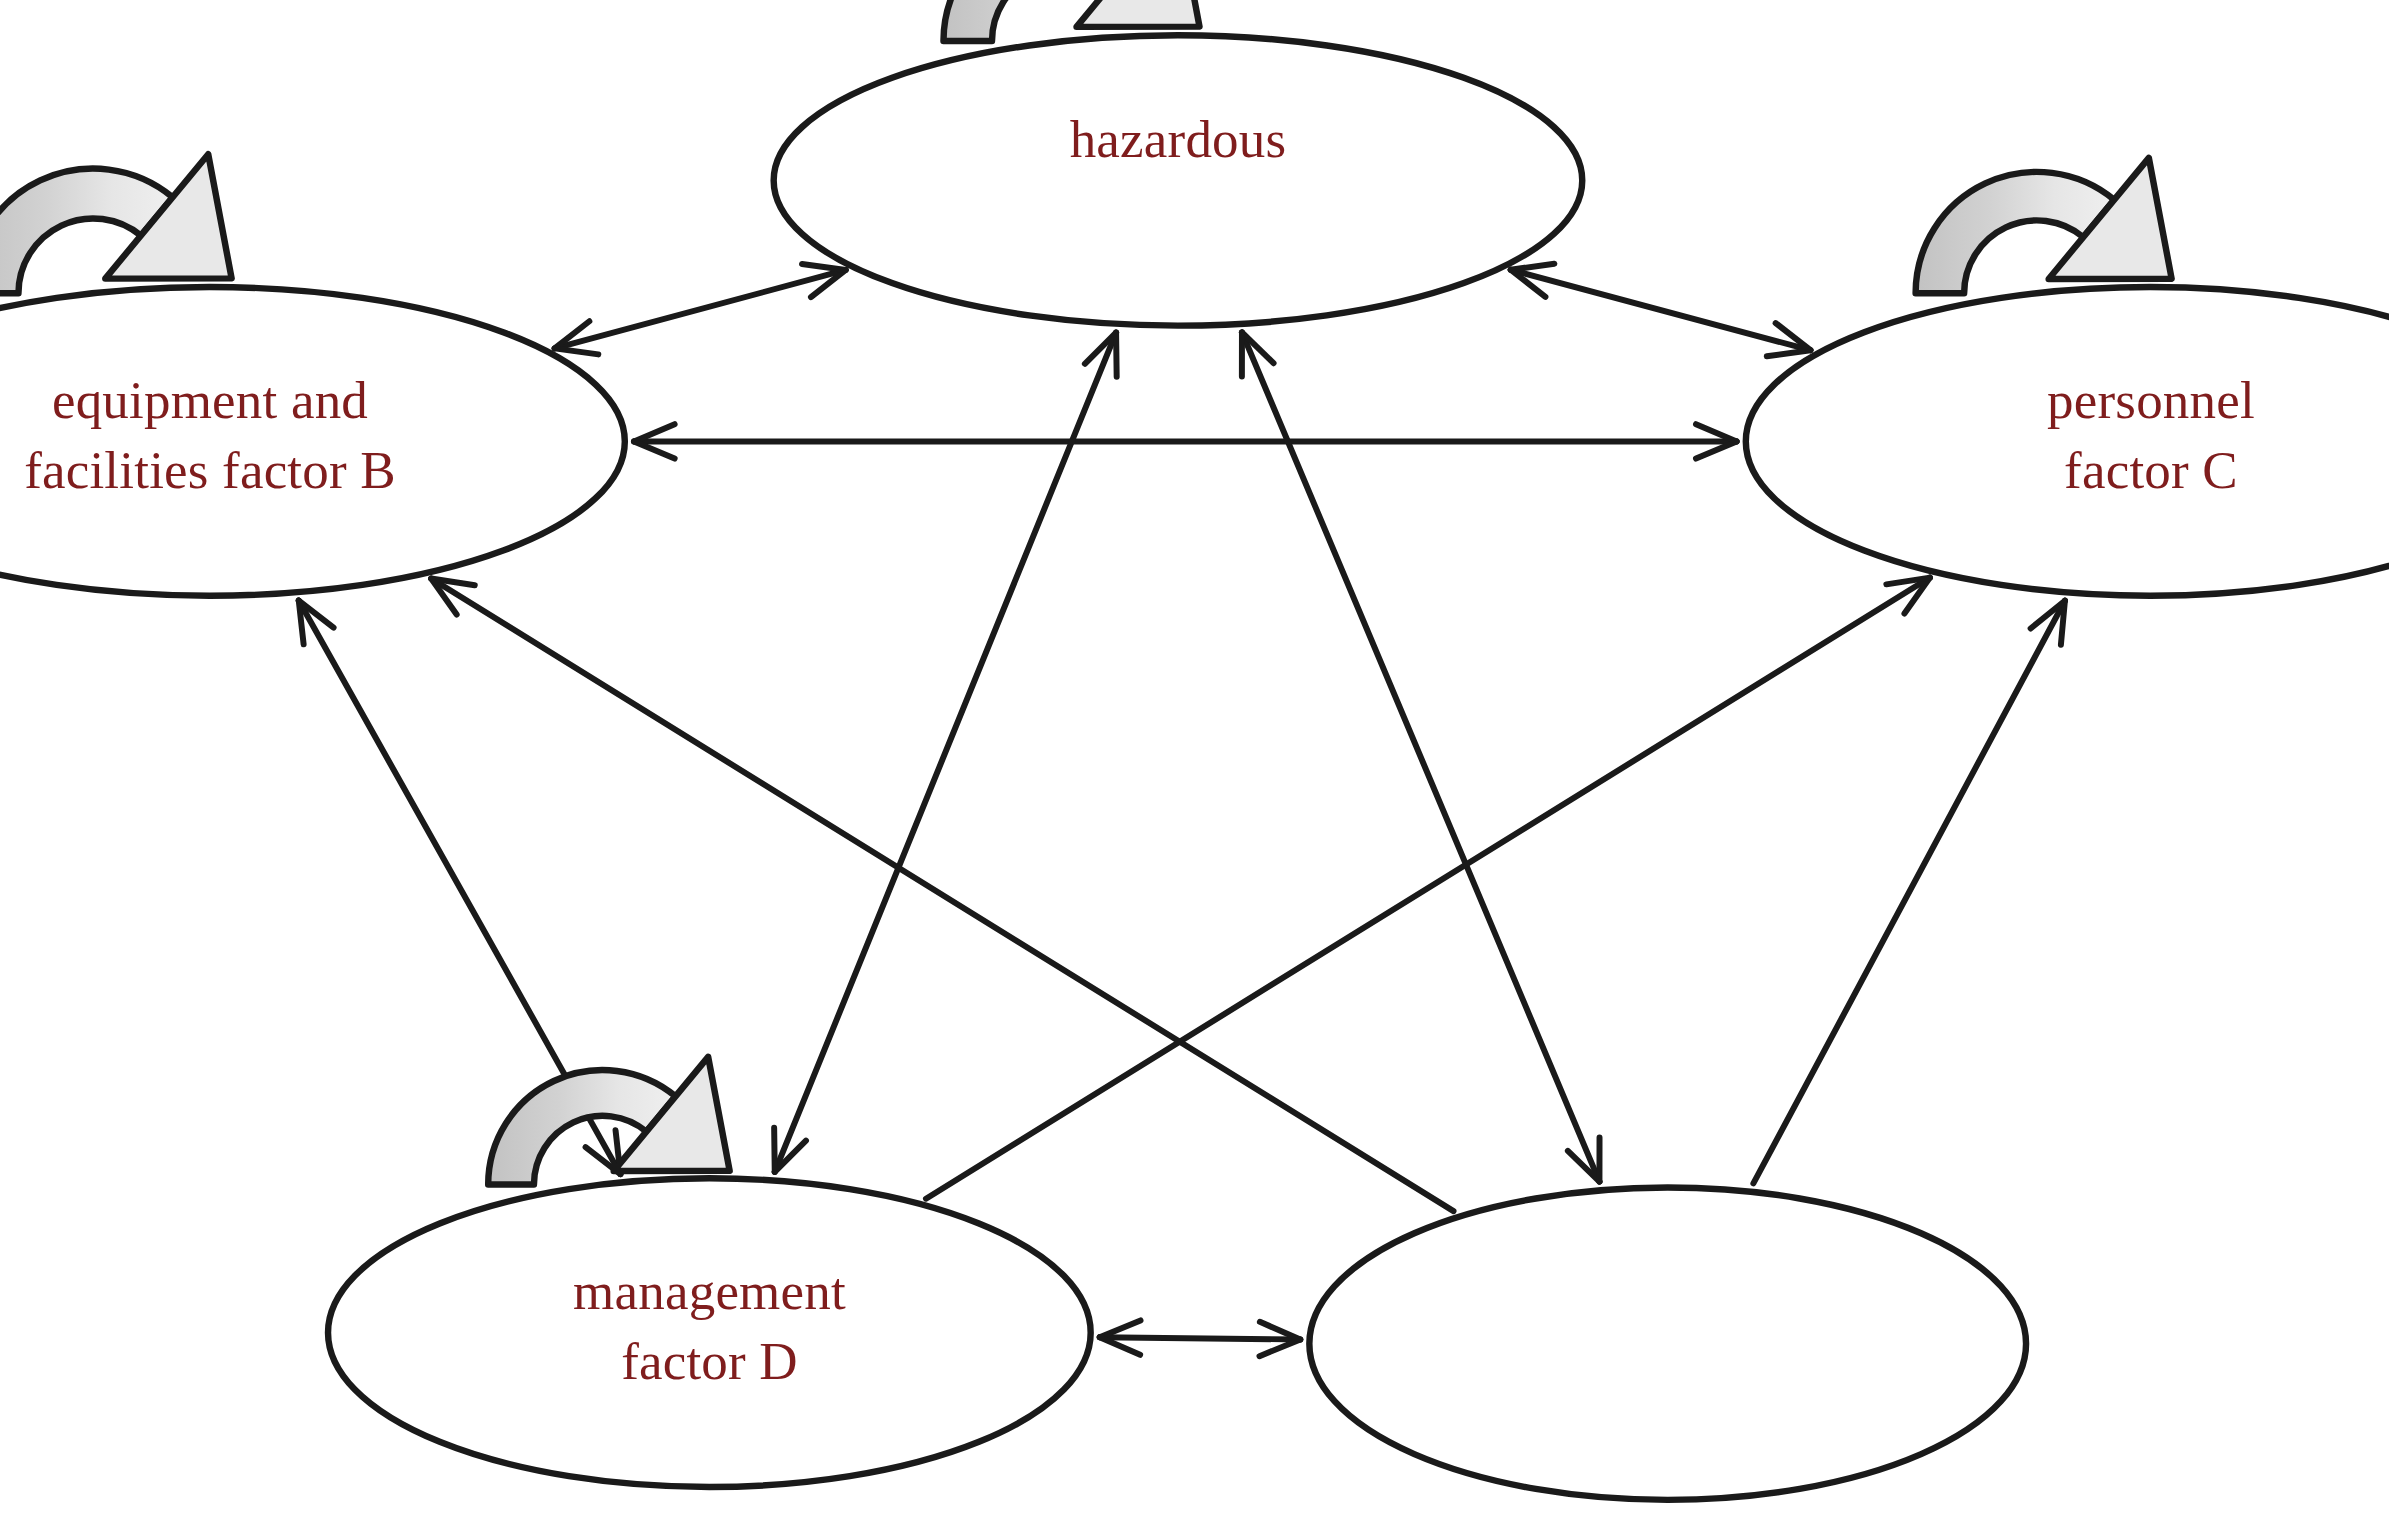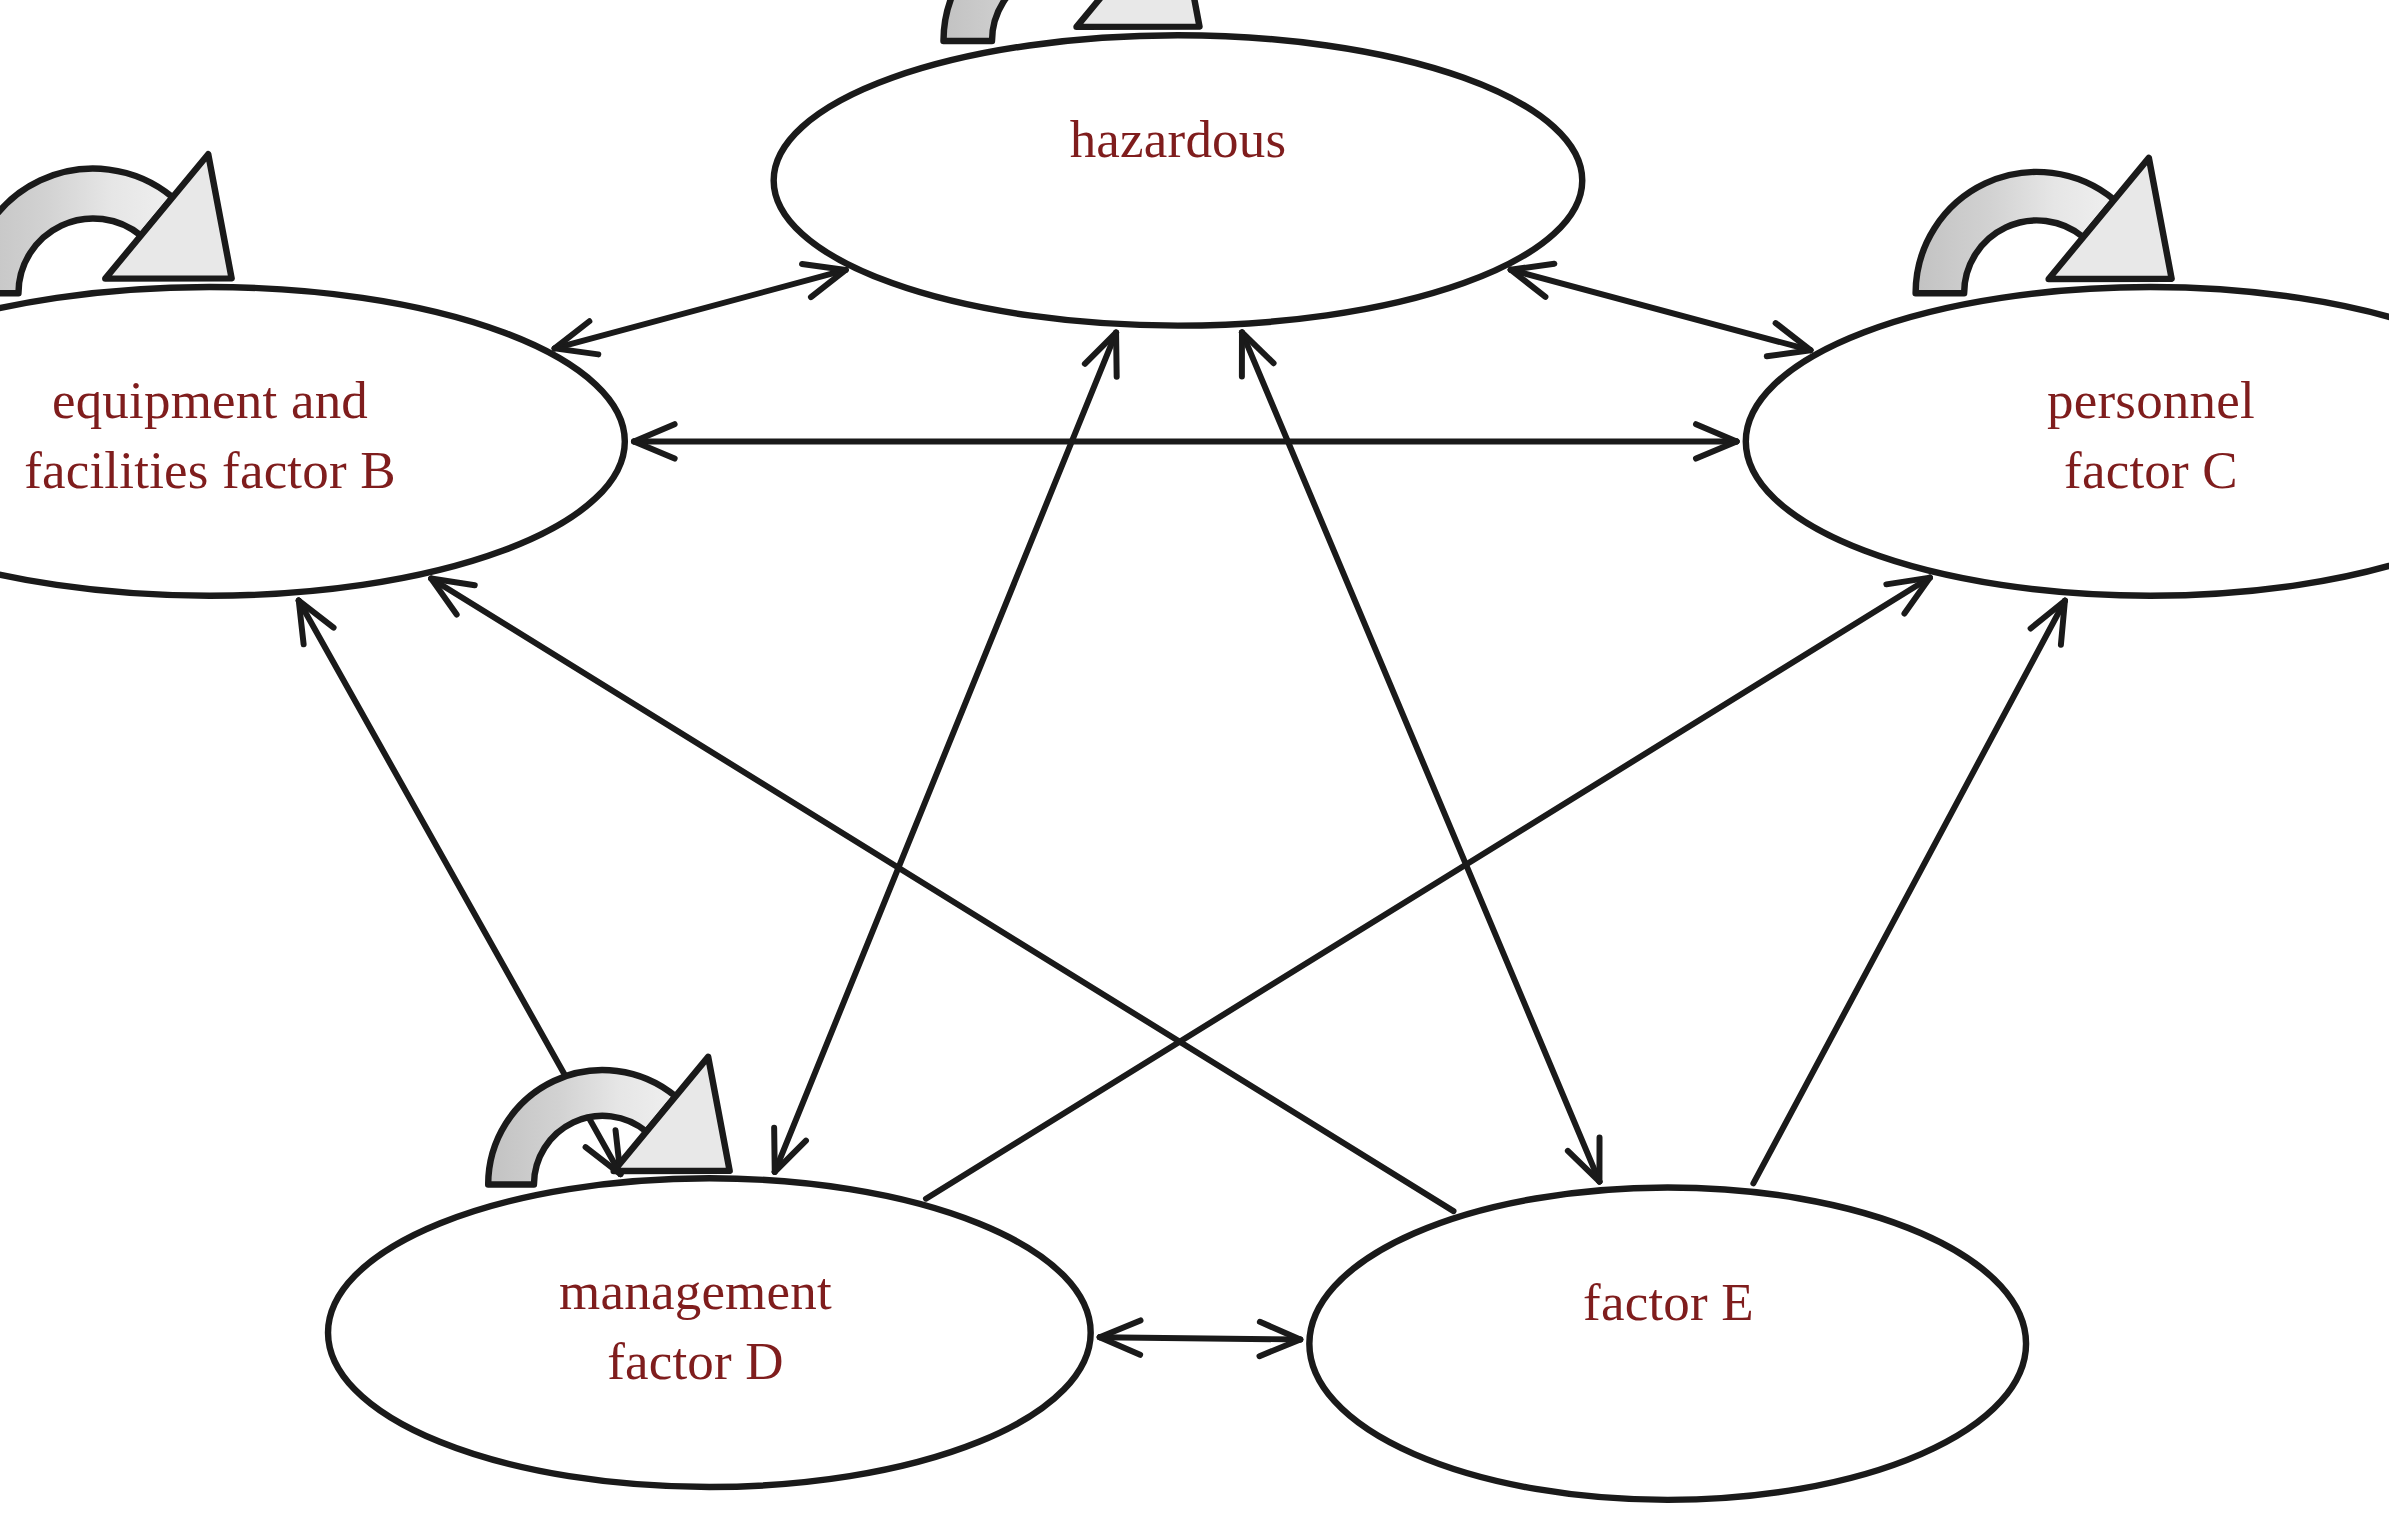--- a/index.html
+++ b/index.html
@@ -174,22 +174,21 @@
         <span class="l1">hazardous</span>
       </div>
       <div class="node-label" style="left: -247px; top: 366px; width: 914px;">
         <span class="l1">equipment and</span>
         <span class="l2">facilities factor B</span>
       </div>
       <div class="node-label" style="left: 1706px; top: 366px; width: 890px;">
         <span class="l1">personnel</span>
         <span class="l2">factor C</span>
       </div>
-      <div class="node-label" style="left: 276px; top: 1257px; width: 839px;">
+      <div class="node-label" style="left: 290px; top: 1257px; width: 839px;">
         <span class="l1">management</span>
         <span class="l2">factor D</span>
       </div>
       <div class="node-label" style="left: 1274px; top: 1268px; width: 789px;">
-        <span class="l2">factor E</span>
       </div>
     </div>
 </div>
 
 
 </body></html>

